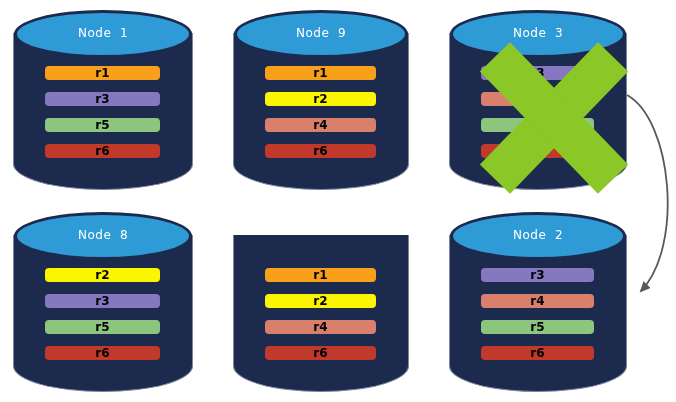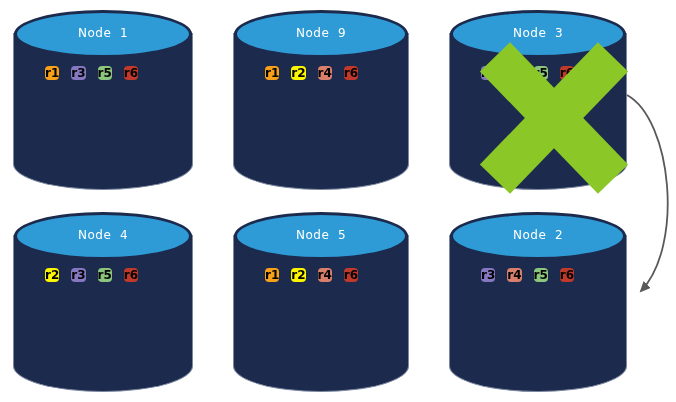--- a/index.html
+++ b/index.html
@@ -28,21 +28,21 @@
     border-radius:50%;
     box-sizing:border-box;
     display:flex;align-items:center;justify-content:center;
   }
   .node-label{
     color:#ffffff;font-weight:normal;font-size:12px;letter-spacing:0.5px;
     white-space:pre;transform:translateY(-1px);
   }
   .bars{
     position:absolute;left:32px;right:33px;top:58px;
-    display:flex;flex-direction:row;gap:12px;
+    display:flex;flex-direction:column;gap:12px;
   }
   .bar{
     height:14px;border-radius:4px;
     display:flex;align-items:center;justify-content:center;
   }
   .bar span{
     color:#000;font-weight:bold;font-size:12px;line-height:14px;
   }
   .fail-x{
     position:absolute;left:28px;top:36px;width:154px;height:148px;
@@ -124,43 +124,40 @@
           </div>
         </div>
     <div class="fail-x">
       <div class="stroke s1"></div>
       <div class="stroke s2"></div>
     </div>
   </div>
       <div class="node">
     <div class="cyl-body"></div>
     <div class="cyl-top">
-      <span class="node-label">Node  4</span>
+      <span class="node-label">Node  8</span>
     </div>
     <div class="bars">
           <div class="bar" style="background: rgb(251, 245, 0);">
             <span>r2</span>
           </div>
           <div class="bar" style="background: rgb(133, 120, 193);">
             <span>r3</span>
           </div>
           <div class="bar" style="background: rgb(140, 198, 126);">
             <span>r5</span>
           </div>
           <div class="bar" style="background: rgb(192, 57, 43);">
             <span>r6</span>
           </div>
         </div>
 
   </div>
       <div class="node">
     <div class="cyl-body"></div>
-    <div class="cyl-top">
-      <span class="node-label">Node  5</span>
-    </div>
     <div class="bars">
           <div class="bar" style="background: rgb(249, 160, 26);">
             <span>r1</span>
           </div>
           <div class="bar" style="background: rgb(251, 245, 0);">
             <span>r2</span>
           </div>
           <div class="bar" style="background: rgb(217, 128, 109);">
             <span>r4</span>
           </div>

